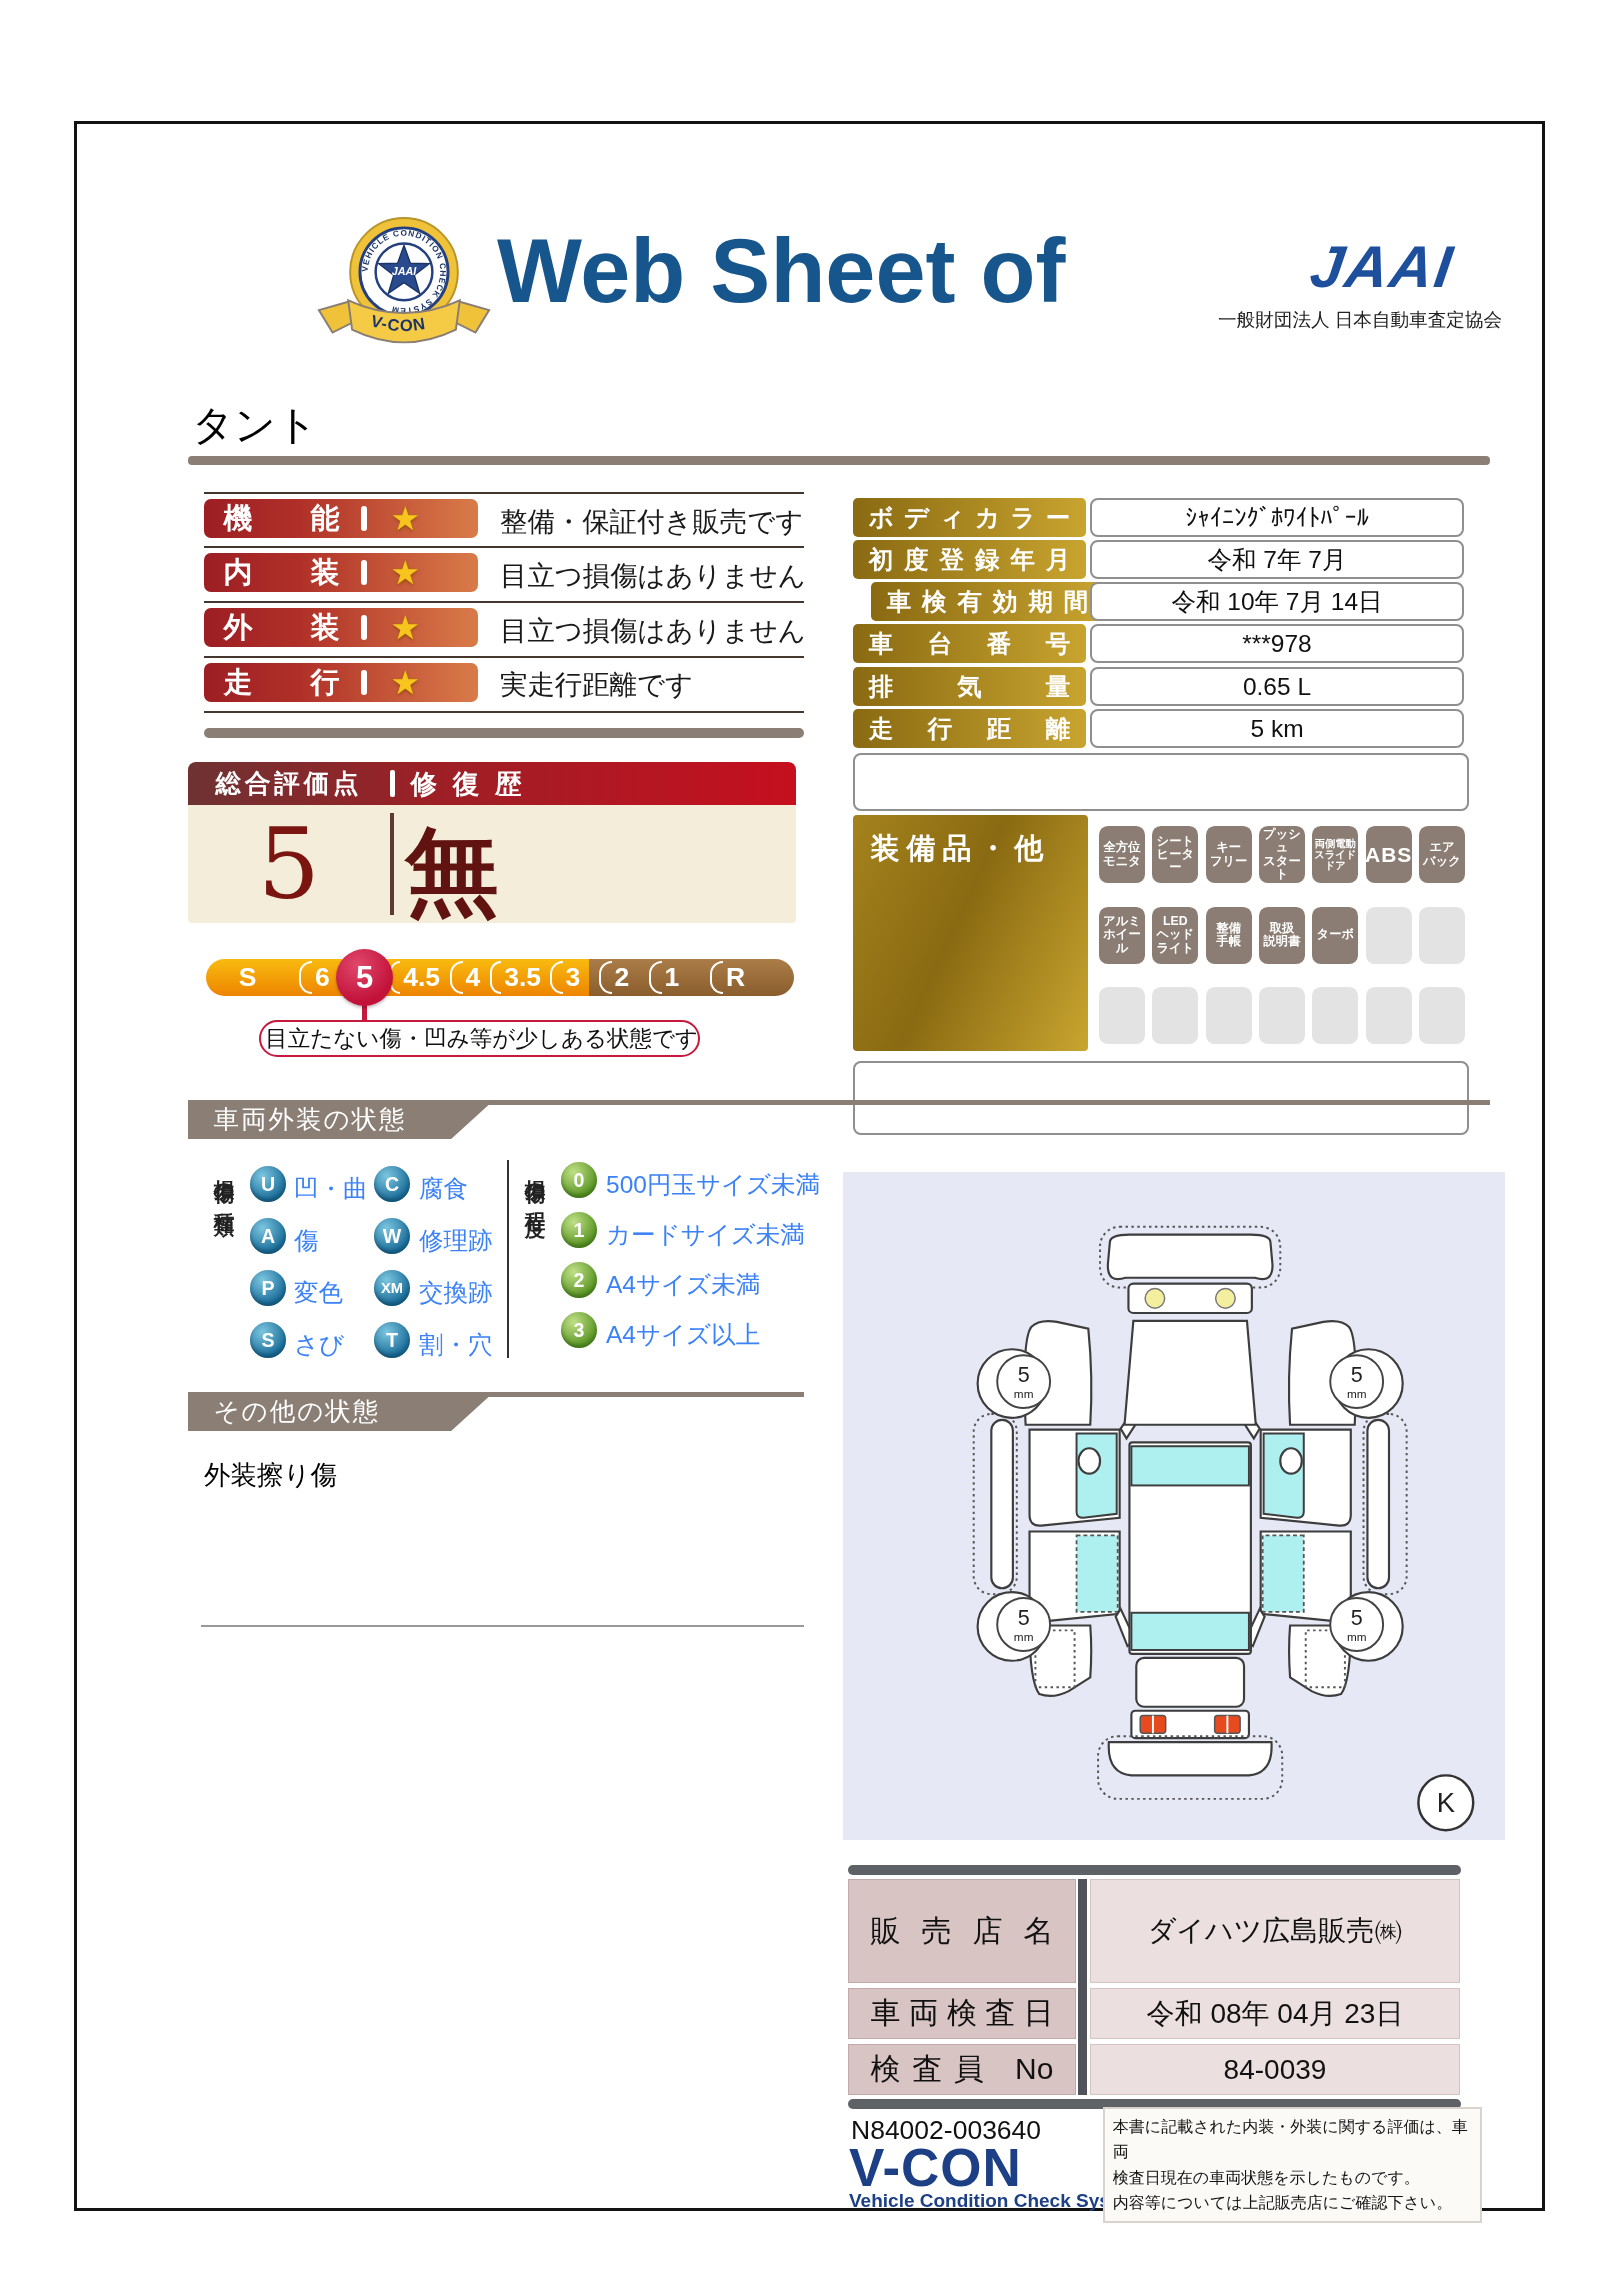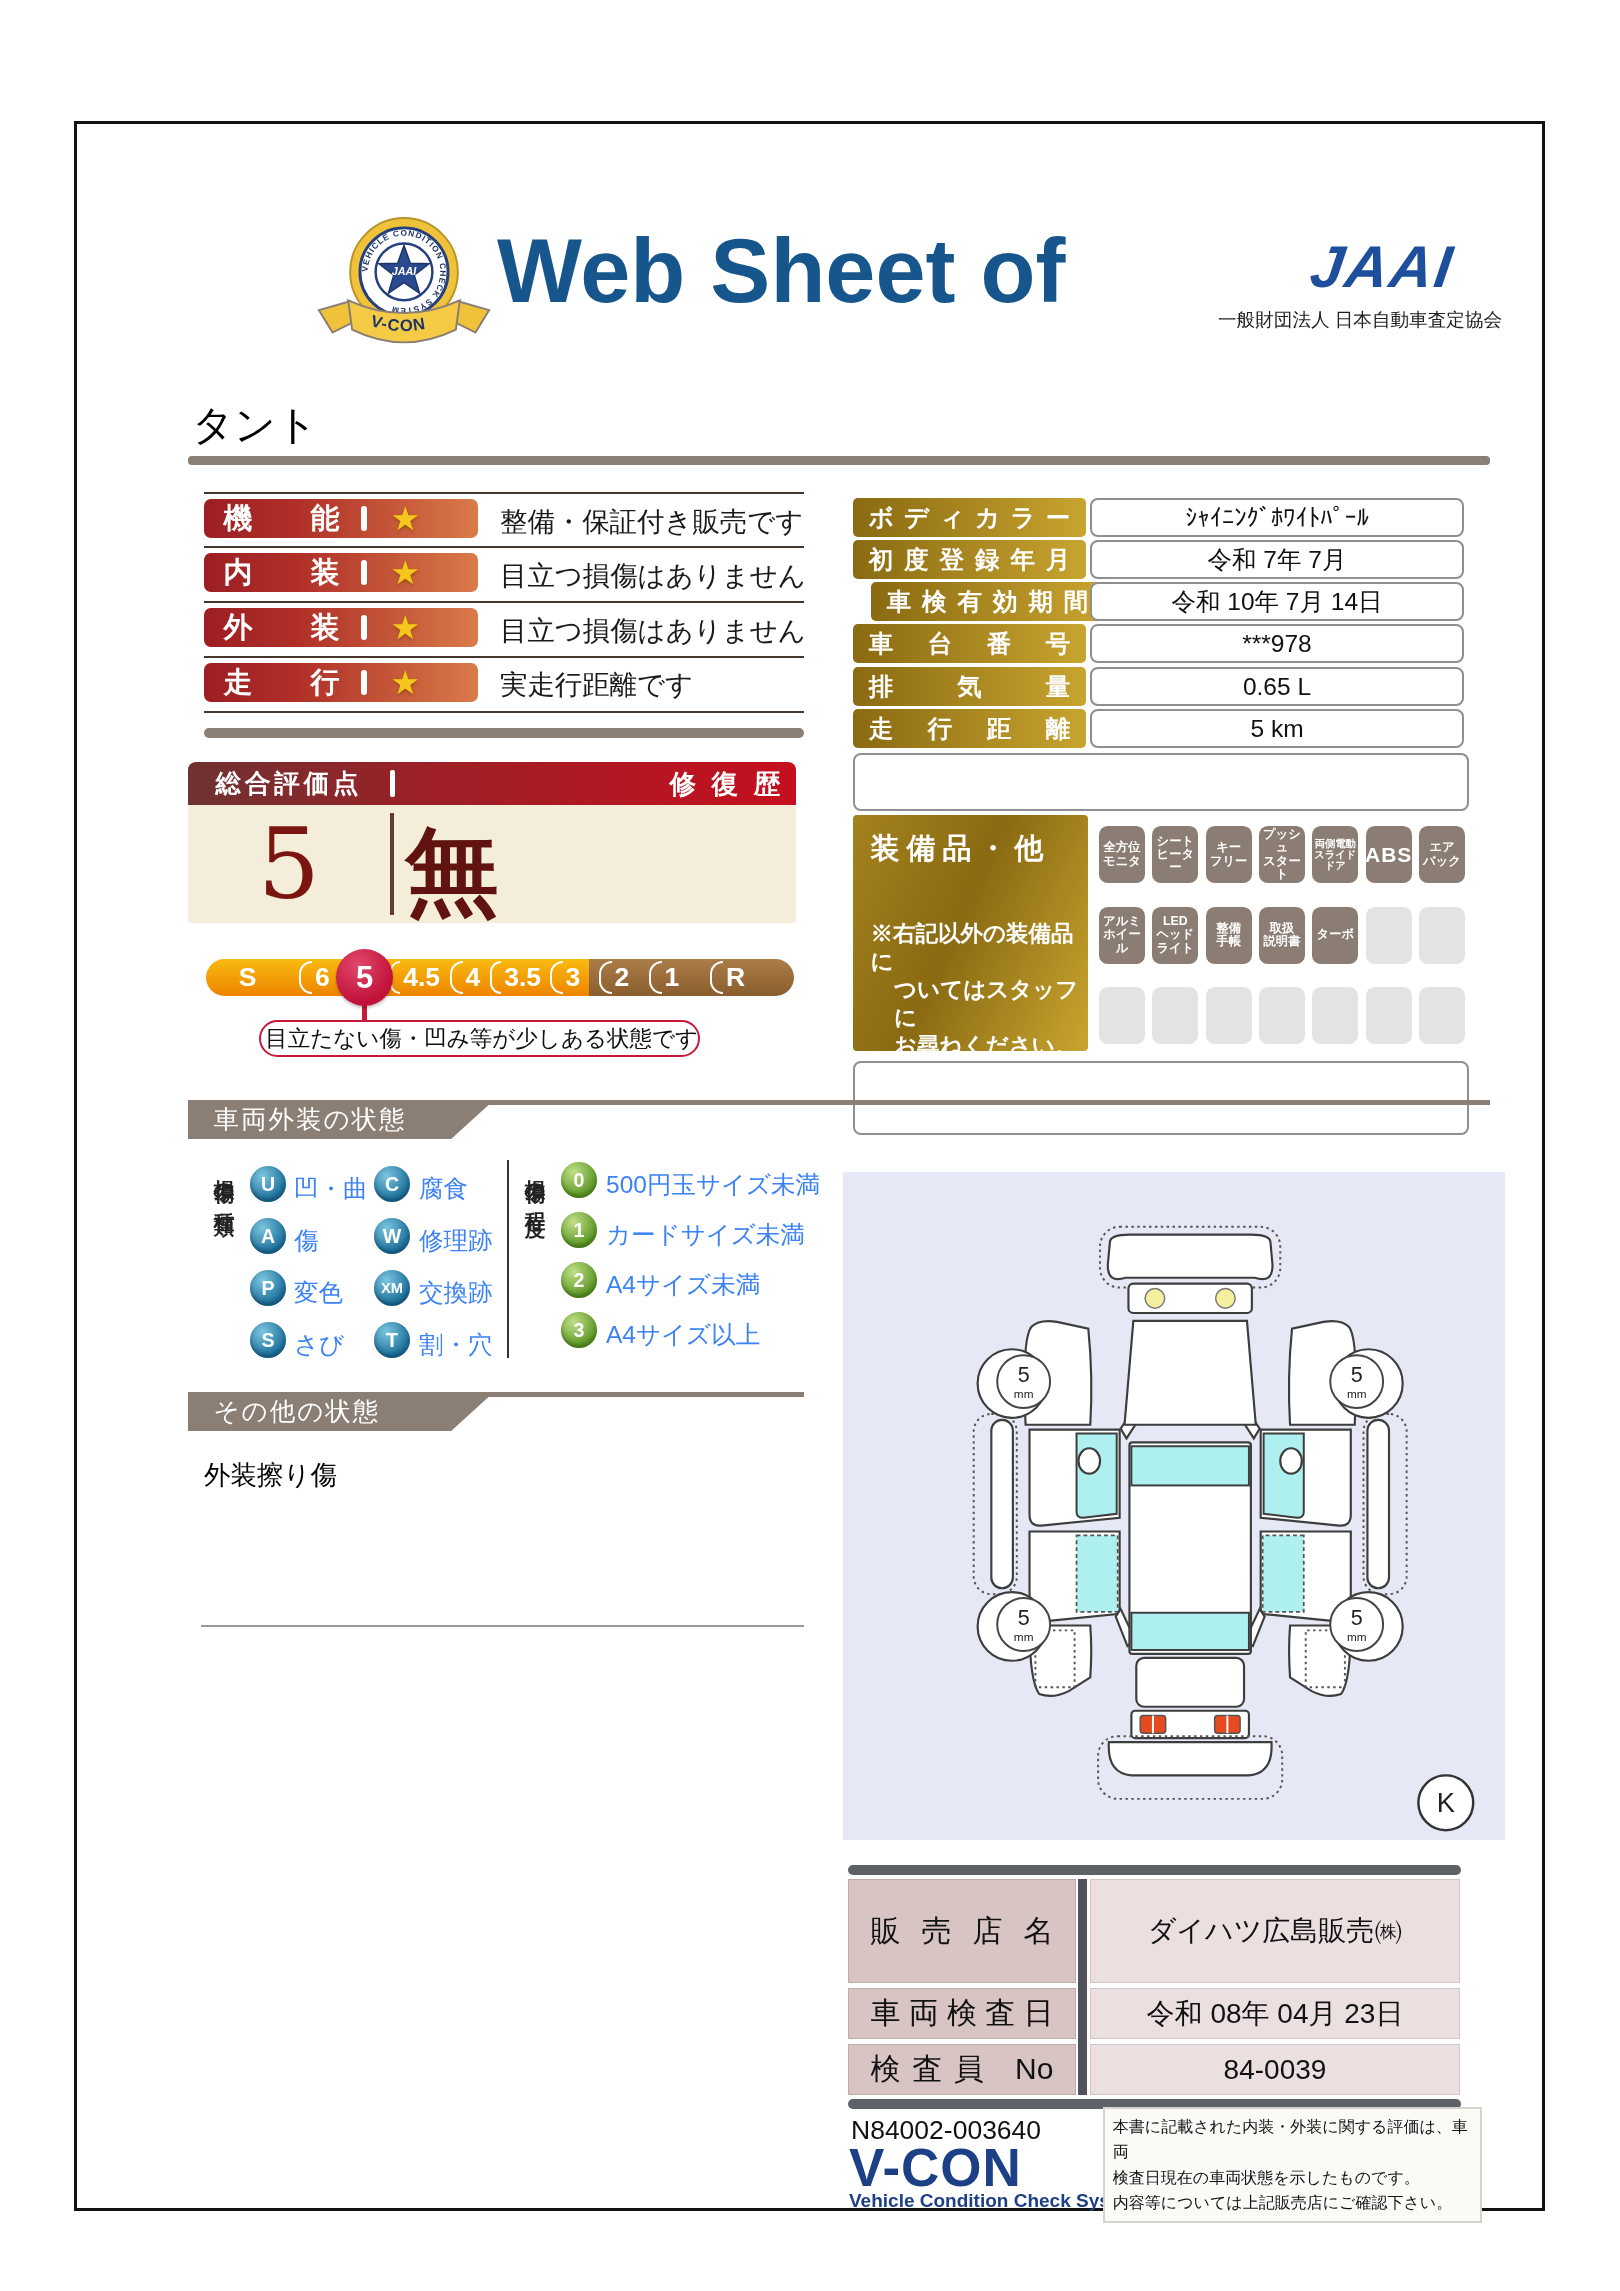--- a/index.html
+++ b/index.html
@@ -27,21 +27,21 @@
   .rate-star{font-size:33px;margin-left:23.5px;color:#f7c51e;
              text-shadow:0 0 2px #a87400,0 2px 2.9px rgba(120,60,0,.55);}
   .rate-comment{position:absolute;left:500px;font-size:27.4px;color:#1a1a1a;}
   .divider2{position:absolute;left:204px;top:728px;width:600px;height:9.8px;background:#8b7e75;border-radius:4.9px;}
 
   
   .ov-head{position:absolute;left:188px;top:762px;width:608px;height:43px;border-radius:7.8px 7.8px 0 0;
            background:linear-gradient(90deg,#6e3232,#9c2026 40%,#c60f1f);display:flex;align-items:center;}
   .ov-head-left{width:202px;text-align:center;color:#fff;font-size:25.5px;font-weight:bold;letter-spacing:3.9px;}
   .ov-head-bar{width:4.9px;height:27.4px;background:#fff;border-radius:2px;}
-  .ov-head-right{flex:1;text-align:right;color:#fff;font-size:26.5px;font-weight:bold;letter-spacing:15.7px;text-indent:15.7px;}
+  .ov-head-right{flex:1;text-align:left;color:#fff;font-size:26.5px;font-weight:bold;letter-spacing:15.7px;text-indent:15.7px;}
   .ov-body{position:absolute;left:188px;top:805px;width:608px;height:118px;background:#f4edda;border-radius:0 0 3.9px 3.9px;}
   .ov-score{position:absolute;left:0;top:0;width:202px;height:118px;display:flex;align-items:center;justify-content:center;
             font-family:"DejaVu Serif",serif;font-size:98px;color:#7a150f;}
   .ov-div{position:absolute;left:202px;top:7.8px;width:3.9px;height:102px;background:#5d3a34;}
   .ov-mu{position:absolute;left:217px;top:3.9px;font-size:94px;font-weight:bold;font-family:"DejaVu Serif",serif;color:#611311;}
   .ov-note{position:absolute;left:300px;top:24.5px;font-size:26.5px;line-height:34px;color:#111;}
 
   
   .scale{position:absolute;left:206px;top:959px;width:588px;height:37px;border-radius:18.6px;overflow:hidden;display:flex;}
   .sg{display:flex;align-items:center;justify-content:center;color:#fff;font-weight:bold;font-size:26.5px;
@@ -262,25 +262,20 @@
     </div>
   <div class="info-value" style="top:667px;">0.65 L</div>
   <div class="info-label" style="top:709px;">
       <span class="jspan">走行距離</span>
     </div>
   <div class="info-value" style="top:709px;">5 km</div>
   <div class="emptybox" style="top:753px;height:54px;"></div>
 
   <div class="eq-gold">
     <div class="eq-title">装備品・他</div>
-    <div class="eq-note">
-      <div>※右記以外の装備品に</div>
-      <div class="ind">ついてはスタッフに</div>
-      <div class="ind">お尋ねください。</div>
-    </div>
   </div>
   <div class="badges">
     <div class="badge b1">全方位
 モニタ</div>
     <div class="badge b1">シート
 ヒーター</div>
     <div class="badge b1">キー
 フリー</div>
     <div class="badge b1">プッシュ
 スタート</div>

